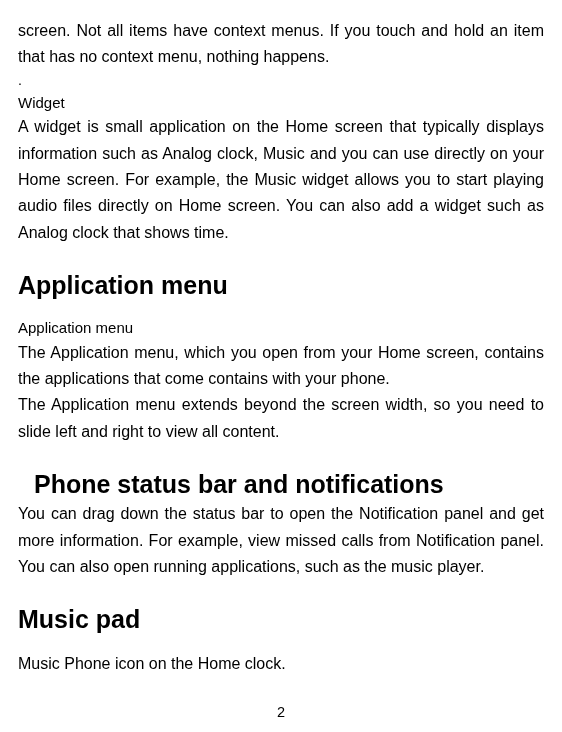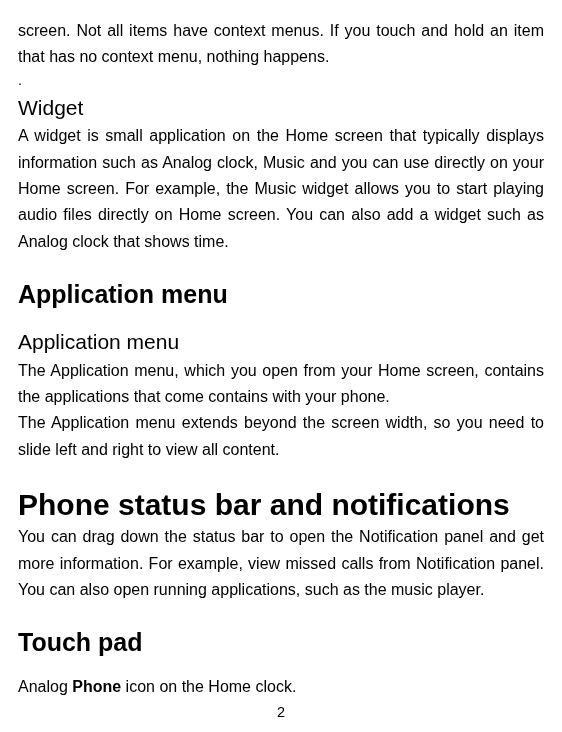--- a/index.html
+++ b/index.html
@@ -19,38 +19,39 @@
     .para {
       font-size: 16px;
       line-height: 1.65;
       text-align: justify;
     }
     .dot {
       font-size: 14.2px;
       line-height: 1.4;
     }
     .h3 {
-      font-size: 21px;
+      font-size: 15px;
       line-height: 1.5;
       margin-top: 1px;
     }
     .h1 {
       font-size: 25px;
       font-weight: bold;
       margin-top: 25px;
       margin-bottom: 17px;
     }
     .h1-tight {
-      font-size: 30px;
+      font-size: 25px;
       font-weight: bold;
       margin-top: 25px;
       margin-bottom: 2px;
+      margin-left: 16px;
     }
     .bold {
-      font-weight: bold;
+      font-weight: normal;
     }
     .page-num {
       position: absolute;
       bottom: 12px;
       left: 0;
       width: 562px;
       text-align: center;
       font-size: 14.5px;
     }
   </style>
@@ -63,18 +64,18 @@
 <div class="para">A widget is small application on the Home screen that typically displays information such as Analog clock, Music and you can use directly on your Home screen. For example, the Music widget allows you to start playing audio files directly on Home screen. You can also add a widget such as Analog clock that shows time.</div>
 
 <div class="h1">Application menu</div>
 <div class="h3">Application menu</div>
 <div class="para">The Application menu, which you open from your Home screen, contains the applications that come contains with your phone.</div>
 <div class="para">The Application menu extends beyond the screen width, so you need to slide left and right to view all content.</div>
 
 <div class="h1-tight">Phone status bar and notifications</div>
 <div class="para">You can drag down the status bar to open the Notification panel and get more information. For example, view missed calls from Notification panel. You can also open running applications, such as the music player.</div>
 
-<div class="h1">Touch pad</div>
+<div class="h1">Music pad</div>
 <div class="para">
-  <span>Analog </span><span class="bold">Phone</span><span> icon on the Home clock.</span>
+  <span>Music </span><span class="bold">Phone</span><span> icon on the Home clock.</span>
 </div>
 
 <div class="page-num">2</div>
 
 </body></html>

